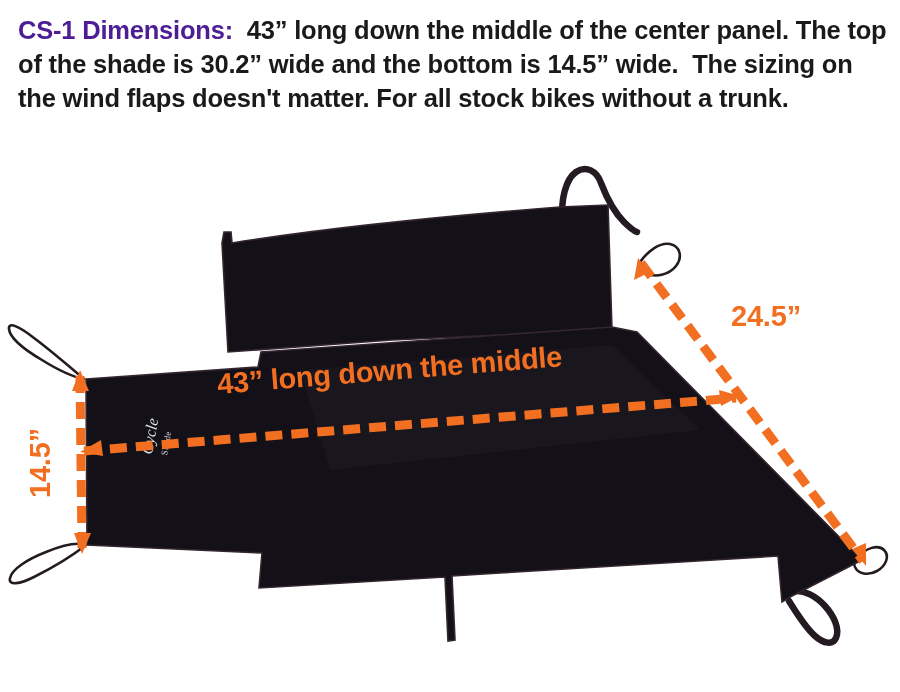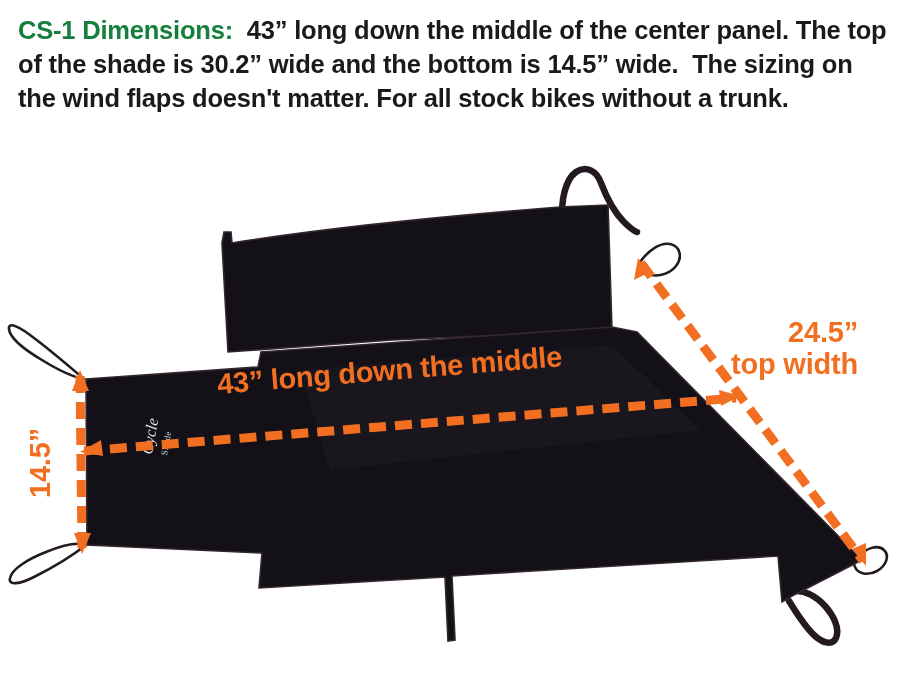--- a/index.html
+++ b/index.html
@@ -27,21 +27,21 @@
     width: 872px;
     font-family: "Liberation Sans", sans-serif;
     font-size: 25.5px;
     font-weight: bold;
     line-height: 1.33;
     color: #1a1a1a;
     letter-spacing: -0.2px;
     white-space: pre-wrap;
   }
   #caption .lead {
-    color: #15803d;
+    color: #4c1d95;
     font-weight: bold;
   }
 
   
   #figure {
     position: absolute;
     left: 0;
     top: 0;
     width: 900px;
     height: 692px;
@@ -62,24 +62,23 @@
   #label-43 {
     left: 216px;
     top: 368px;
     font-size: 29px;
     transform: rotate(-4.6deg);
     transform-origin: left top;
     letter-spacing: -0.3px;
   }
   #label-245 {
     left: 731px;
-    top: 316px;
+    top: 300px;
     font-size: 29px;
     letter-spacing: -0.2px;
-    text-align: right;
   }
   #label-145 {
     left: 24px;
     top: 380px;
     font-size: 29px;
     transform: rotate(-90deg);
     transform-origin: left top;
     letter-spacing: -0.2px;
   }
   #label-145 .inner {
@@ -167,20 +166,19 @@
         <polygon points="638,258 634,280 650,272"></polygon>
         <polygon points="866,566 852,549 866,543"></polygon>
       </g>
     </svg>
   </div>
 
   <div class="dim-label" id="label-43">43” long down the middle</div>
 
   <div class="dim-label" id="label-245">
     <div>24.5”</div>
-    <div>top width</div>
   </div>
 
   <div class="dim-label" id="label-145">
     <span class="inner">14.5”</span>
   </div>
 
 </div>
 
 </body></html>

